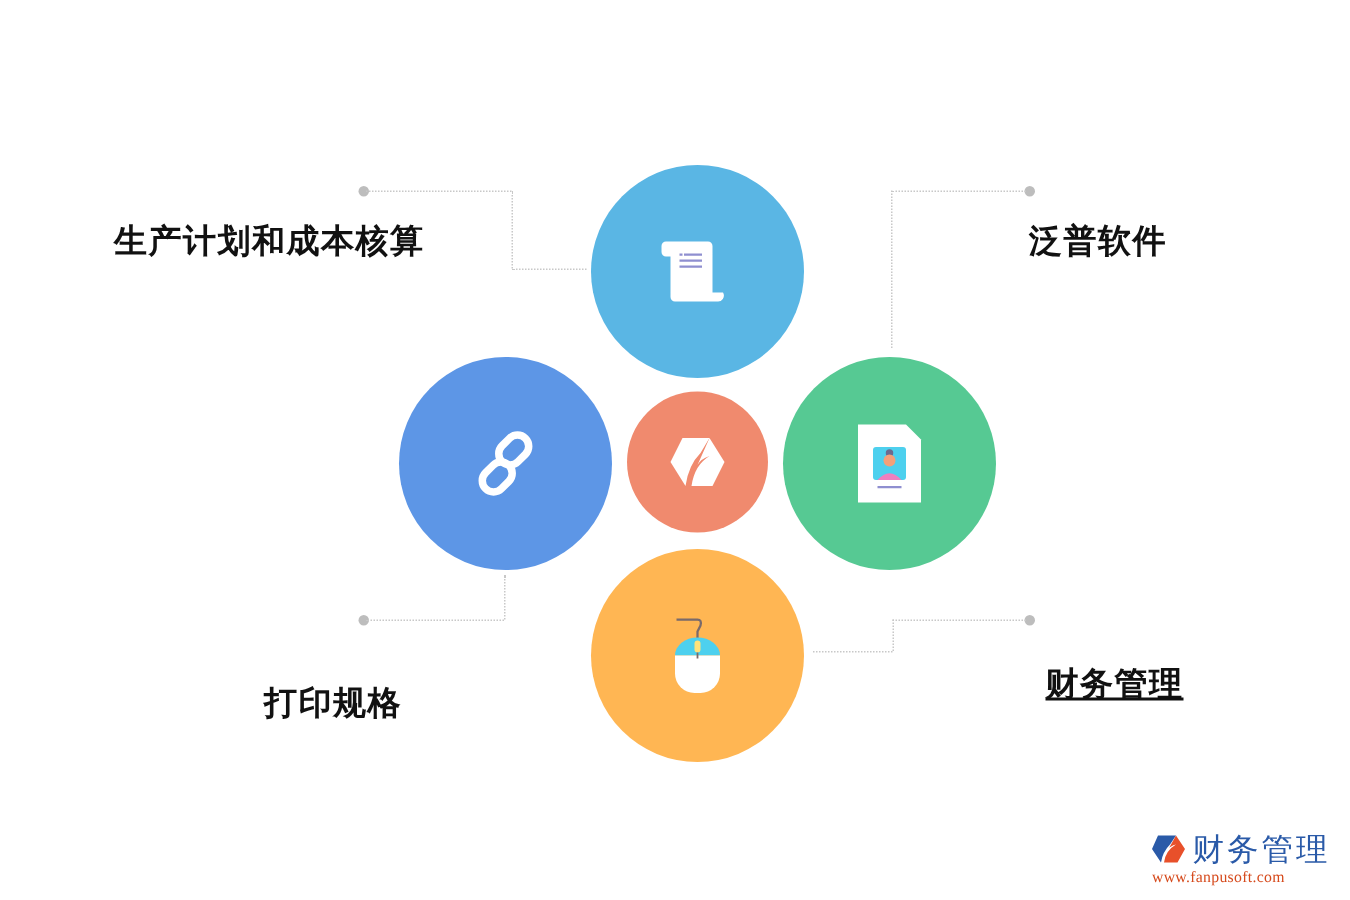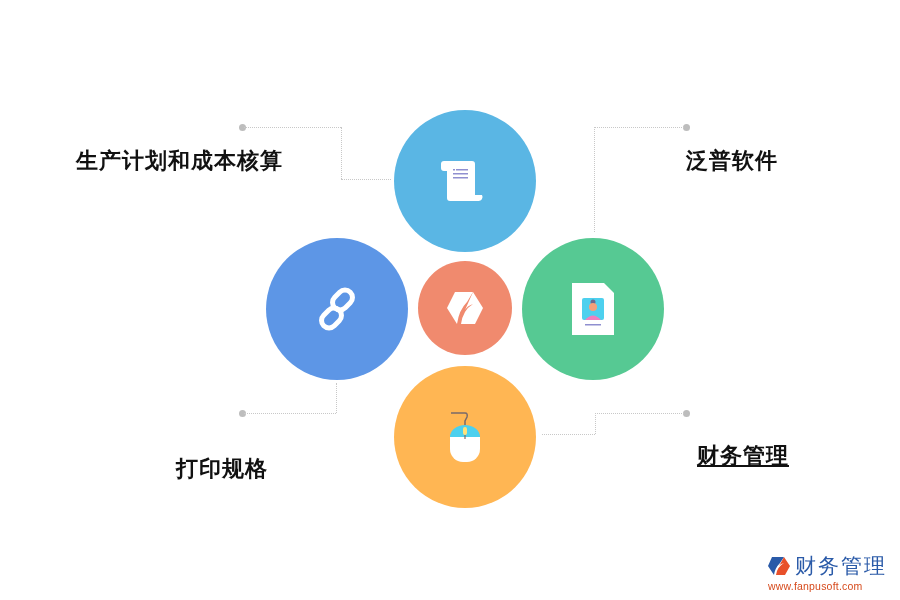--- a/index.html
+++ b/index.html
@@ -8,21 +8,21 @@
     .big { width: 142px; height: 142px; }
     .label { position: absolute; font-size: 22px; font-weight: bold; color: #111111; white-space: nowrap; letter-spacing: 1px; }
     .dot { position: absolute; width: 7px; height: 7px; border-radius: 50%; background: #bdbdbd; }
     .line { position: absolute; }
     .h { border-top: 1px dotted #c8c8c8; height: 0; }
     .v { border-left: 1px dotted #c8c8c8; width: 0; }
     svg { display: block; }
     .logo { position: absolute; left: 768px; top: 552px; width: 128px; }
     .logo-top { display: flex; align-items: center; }
     .logo-name { font-size: 21px; color: #2a5aa8; letter-spacing: 2px; margin-left: 3px; }
-    .logo-url { font-family: Liberation Sans, sans-serif; font-size: 10.5px; color: #d64a1c; margin-top: 0px; letter-spacing: 0.2px; }
+    .logo-url { font-family: Liberation Serif, serif; font-size: 10.5px; color: #d64a1c; margin-top: 0px; letter-spacing: 0.2px; }
   </style>
 </head>
 <body>
 
 <div class="dot" style="left:239px; top:124px;"></div>
 <div class="line h" style="left:244px; top:127px; width:97px;"></div>
 <div class="line v" style="left:341px; top:127px; height:52px;"></div>
 <div class="line h" style="left:341px; top:179px; width:50px;"></div>
 
 <div class="dot" style="left:683px; top:124px;"></div>

